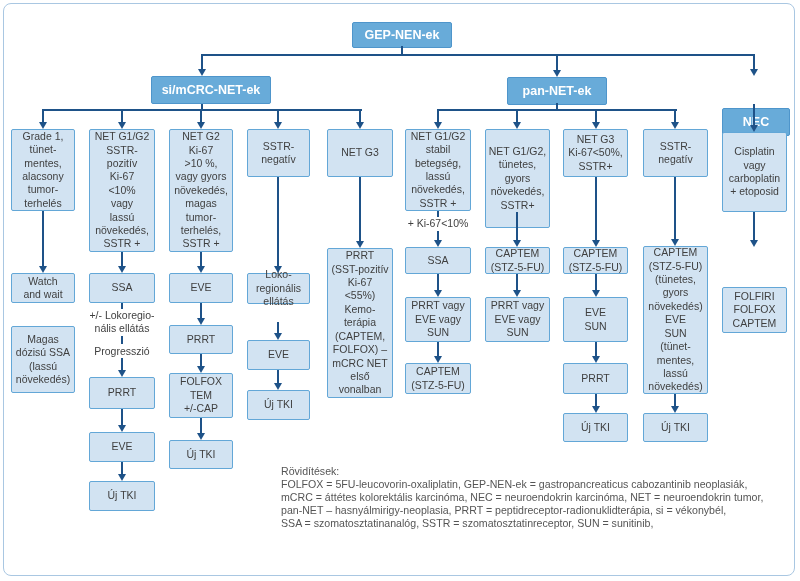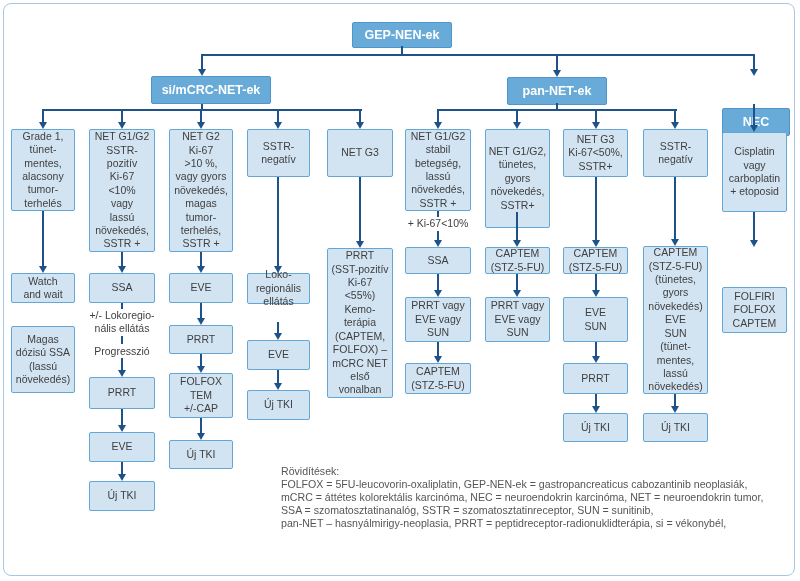--- a/index.html
+++ b/index.html
@@ -254,16 +254,16 @@
 
   <div class="vline" style="left:753px;top:104px;height:21px;"></div>
   <div class="ahead" style="left:750px;top:125px;"></div>
   <div class="vline" style="left:753px;top:212px;height:28px;"></div>
   <div class="ahead" style="left:750px;top:240px;"></div>
 
   <div class="legend">
     <div>Rövidítések:</div>
     <div>FOLFOX = 5FU-leucovorin-oxaliplatin, GEP-NEN-ek = gastropancreaticus cabozantinib neoplasiák,</div>
     <div>mCRC = áttétes kolorektális karcinóma, NEC = neuroendokrin karcinóma, NET = neuroendokrin tumor,</div>
+    <div>pan-NET – hasnyálmirigy-neoplasia, PRRT = peptidreceptor-radionuklidterápia, si = vékonybél,</div>
     <div>SSA = szomatosztatinanalóg, SSTR = szomatosztatinreceptor, SUN = sunitinib,</div>
-    <div>pan-NET – hasnyálmirigy-neoplasia, PRRT = peptidreceptor-radionuklidterápia, si = vékonybél,</div>
   </div>
 </div>
 
 </body></html>

